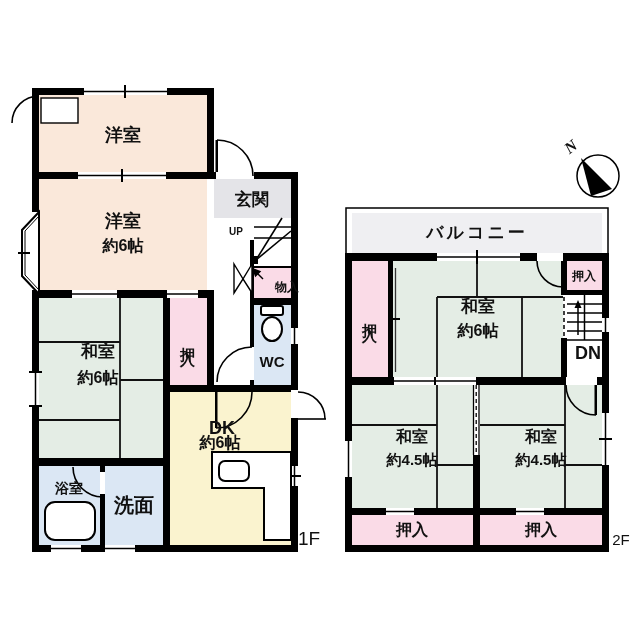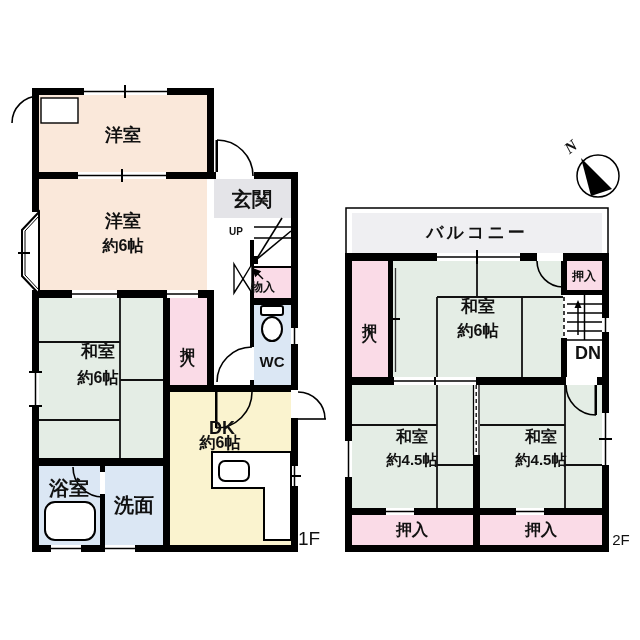--- a/index.html
+++ b/index.html
@@ -253,30 +253,30 @@
     <g>
       <circle cx="598" cy="176" r="21" fill="none" stroke="#000" stroke-width="1.5"></circle>
       <polygon points="581,158 612,189 591,196" fill="#000"></polygon>
     </g>
   </g>
 </svg>
 
 <div class="lbl" style="left:123px;top:135px;font-size:18px">洋室</div>
 <div class="lbl" style="left:123px;top:221px;font-size:18px">洋室</div>
 <div class="lbl" style="left:123px;top:246px;font-size:16px">約6帖</div>
-<div class="lbl" style="left:252px;top:199px;font-size:20px">玄関</div>
+<div class="lbl" style="left:252px;top:199px;font-size:17px">玄関</div>
 <div class="lbl" style="left:236px;top:232px;font-size:10px">UP</div>
-<div class="lbl" style="left:263px;top:287px;font-size:12px">物入</div>
+<div class="lbl" style="left:287px;top:287px;font-size:12px">物入</div>
 <div class="lbl vtext" style="left:188px;top:339px;font-size:15px">押入</div>
 <div class="lbl" style="left:272px;top:361px;font-size:15px">WC</div>
 <div class="lbl" style="left:98px;top:351px;font-size:17px">和室</div>
 <div class="lbl" style="left:98px;top:378px;font-size:16px">約6帖</div>
 <div class="lbl" style="left:222px;top:428px;font-size:18px">DK</div>
 <div class="lbl" style="left:220px;top:443px;font-size:16px">約6帖</div>
-<div class="lbl" style="left:69px;top:488px;font-size:20px">浴室</div>
+<div class="lbl" style="left:69px;top:488px;font-size:14px">浴室</div>
 <div class="lbl" style="left:134px;top:505px;font-size:20px">洗面</div>
 <div class="lbl" style="left:309px;top:538px;font-size:19px;font-weight:400">1F</div>
 
 <div class="lbl wide" style="left:477px;top:232px;font-size:17px">バルコニー</div>
 <div class="lbl vtext" style="left:370px;top:315px;font-size:15px">押入</div>
 <div class="lbl" style="left:478px;top:306px;font-size:17px">和室</div>
 <div class="lbl" style="left:478px;top:331px;font-size:16px">約6帖</div>
 <div class="lbl" style="left:584px;top:276px;font-size:12px">押入</div>
 <div class="lbl" style="left:588px;top:353px;font-size:18px">DN</div>
 <div class="lbl" style="left:412px;top:437px;font-size:16px">和室</div>

